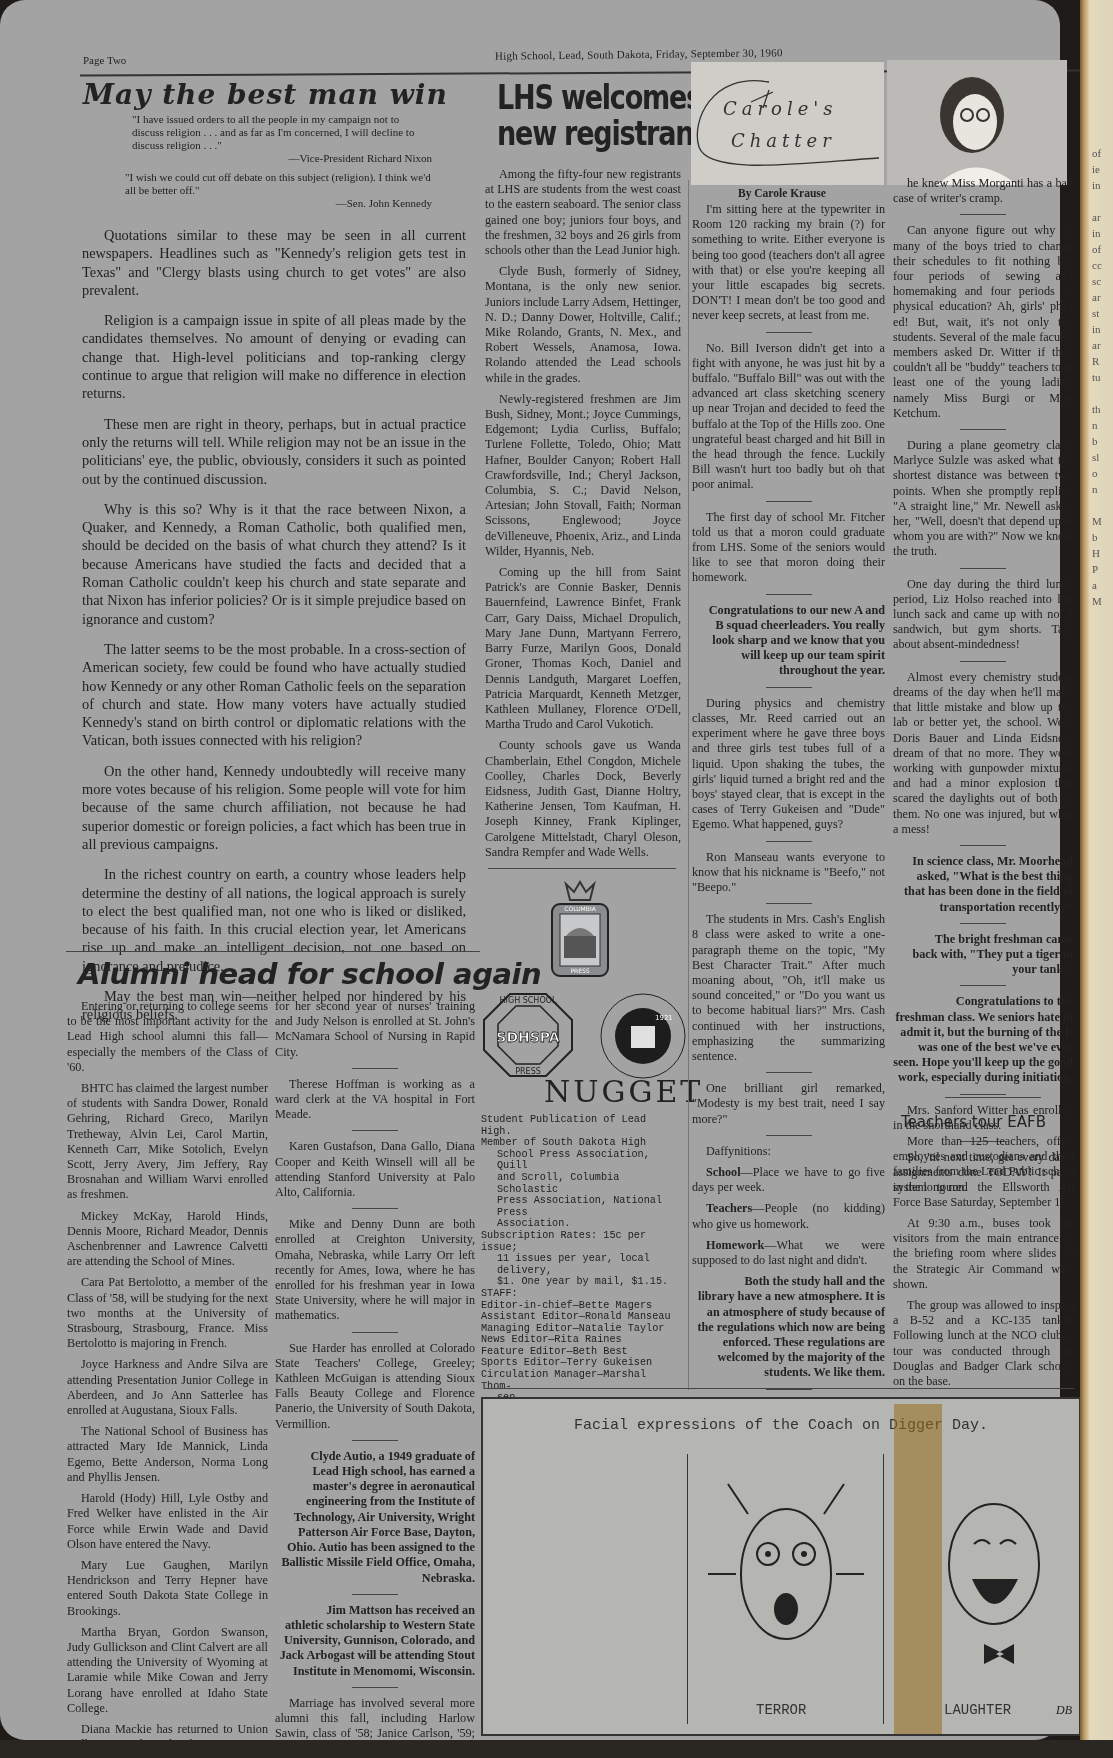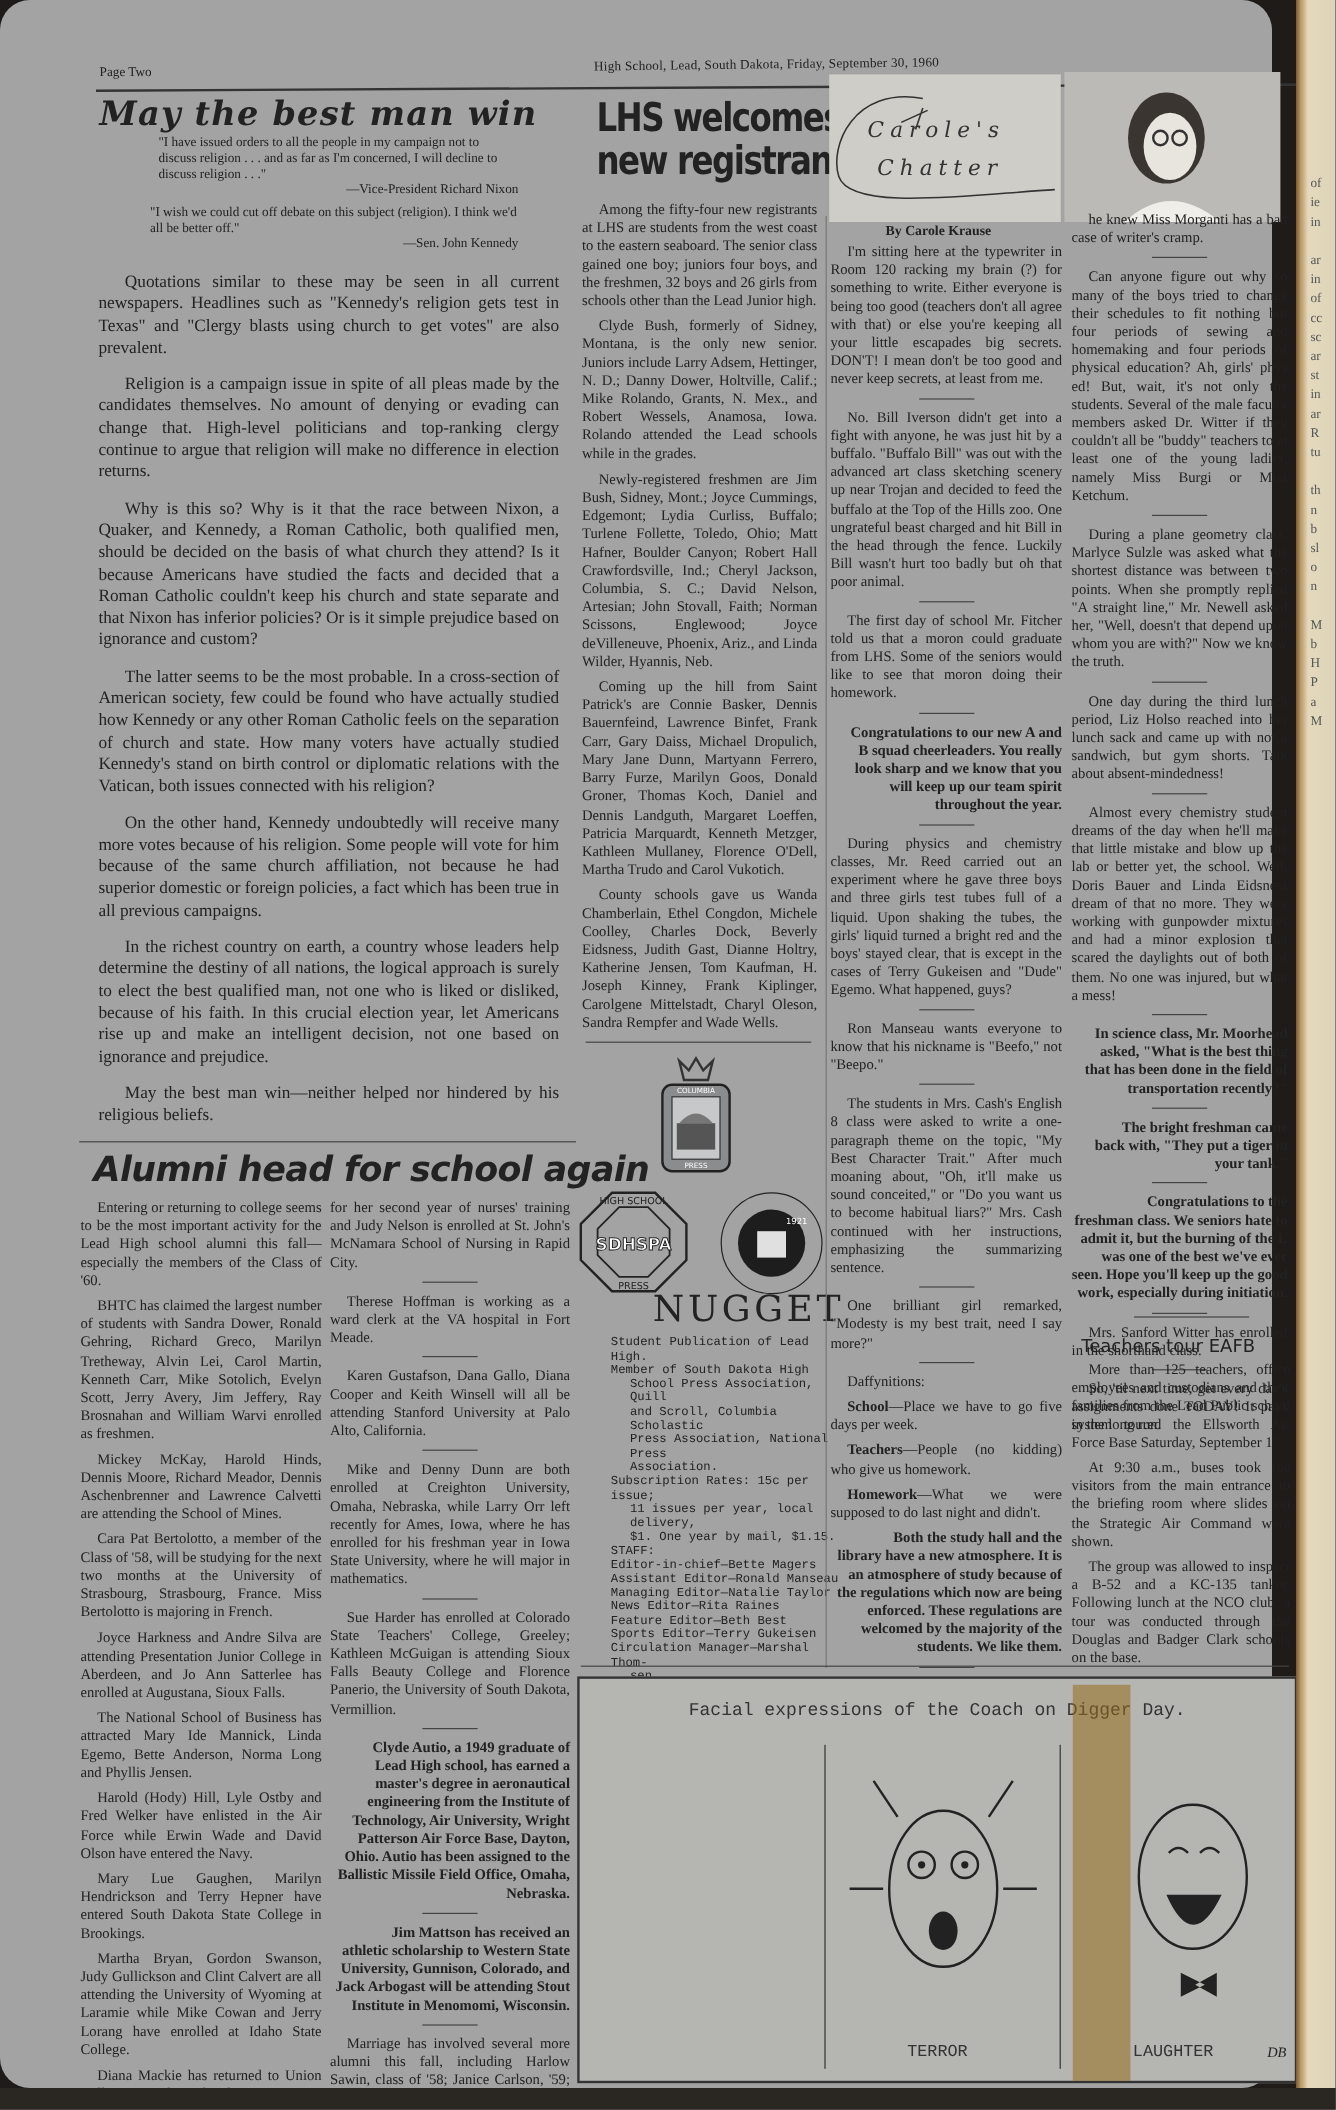--- a/index.html
+++ b/index.html
@@ -48,20 +48,21 @@
     <div>"I have issued orders to all the people in my campaign not to discuss religion . . . and as far as I'm concerned, I will decline to discuss religion . . ."</div>
     <div class="attrib">—Vice-President Richard Nixon</div>
   </div>
   <div class="abs quote" style="left:125px;top:171px;width:307px;">
     <div>"I wish we could cut off debate on this subject (religion). I think we'd all be better off."</div>
     <div class="attrib">—Sen. John Kennedy</div>
   </div>
   <div class="col editorial" style="left:70px;top:214px;width:408px;">
     <p>Quotations similar to these may be seen in all current newspapers. Headlines such as "Kennedy's religion gets test in Texas" and "Clergy blasts using church to get votes" are also prevalent.</p>
     <p>Religion is a campaign issue in spite of all pleas made by the candidates themselves. No amount of denying or evading can change that. High-level politicians and top-ranking clergy continue to argue that religion will make no difference in election returns.</p>
+    <p>These men are right in theory, perhaps, but in actual practice only the returns will tell. While religion may not be an issue in the politicians' eye, the public, obviously, considers it such as pointed out by the continued discussion.</p>
     <p>Why is this so? Why is it that the race between Nixon, a Quaker, and Kennedy, a Roman Catholic, both qualified men, should be decided on the basis of what church they attend? Is it because Americans have studied the facts and decided that a Roman Catholic couldn't keep his church and state separate and that Nixon has inferior policies? Or is it simple prejudice based on ignorance and custom?</p>
     <p>The latter seems to be the most probable. In a cross-section of American society, few could be found who have actually studied how Kennedy or any other Roman Catholic feels on the separation of church and state. How many voters have actually studied Kennedy's stand on birth control or diplomatic relations with the Vatican, both issues connected with his religion?</p>
     <p>On the other hand, Kennedy undoubtedly will receive many more votes because of his religion. Some people will vote for him because of the same church affiliation, not because he had superior domestic or foreign policies, a fact which has been true in all previous campaigns.</p>
     <p>In the richest country on earth, a country whose leaders help determine the destiny of all nations, the logical approach is surely to elect the best qualified man, not one who is liked or disliked, because of his faith. In this crucial election year, let Americans rise up and make an intelligent decision, not one based on ignorance and prejudice.</p>
     <p>May the best man win—neither helped nor hindered by his religious beliefs.</p>
   </div>
   <div class="hline" style="left:66px;top:951px;width:414px;"></div>
 
   <div class="abs h2" style="left:497px;top:80px;">
     <div>LHS welcomes</div>
@@ -99,21 +100,21 @@
   <div class="abs" style="left:597px;top:990px;width:92px;height:92px;">
     <svg width="92" height="92" viewBox="0 0 92 92">
       <circle cx="46" cy="46" r="42" fill="none" stroke="#222" stroke-width="1"></circle>
       <circle cx="46" cy="46" r="28" fill="#1d1d1d"></circle>
       <rect x="34" y="36" width="24" height="22" fill="#e0e0e0"></rect>
       <text x="58" y="30" font-size="7" fill="#fff" font-family="DejaVu Sans, sans-serif">1921</text>
     </svg>
   </div>
 
   <div class="abs nugget" style="left:498px;top:1074px;">NUGGET</div>
-  <div class="abs staff" style="left:481px;top:1114px;width:200px;margin-left:28px;" id="nugget-lines">
+  <div class="abs staff" style="left:481px;top:1114px;width:200px;" id="nugget-lines">
       <div>Student Publication of Lead High.</div>
       <div>Member of South Dakota High</div>
       <div class="ind">School Press Association, Quill</div>
       <div class="ind">and Scroll, Columbia Scholastic</div>
       <div class="ind">Press Association, National Press</div>
       <div class="ind">Association.</div>
       <div>Subscription Rates: 15c per issue;</div>
       <div class="ind">11 issues per year, local delivery,</div>
       <div class="ind">$1. One year by mail, $1.15.</div>
       <div>STAFF:</div>

